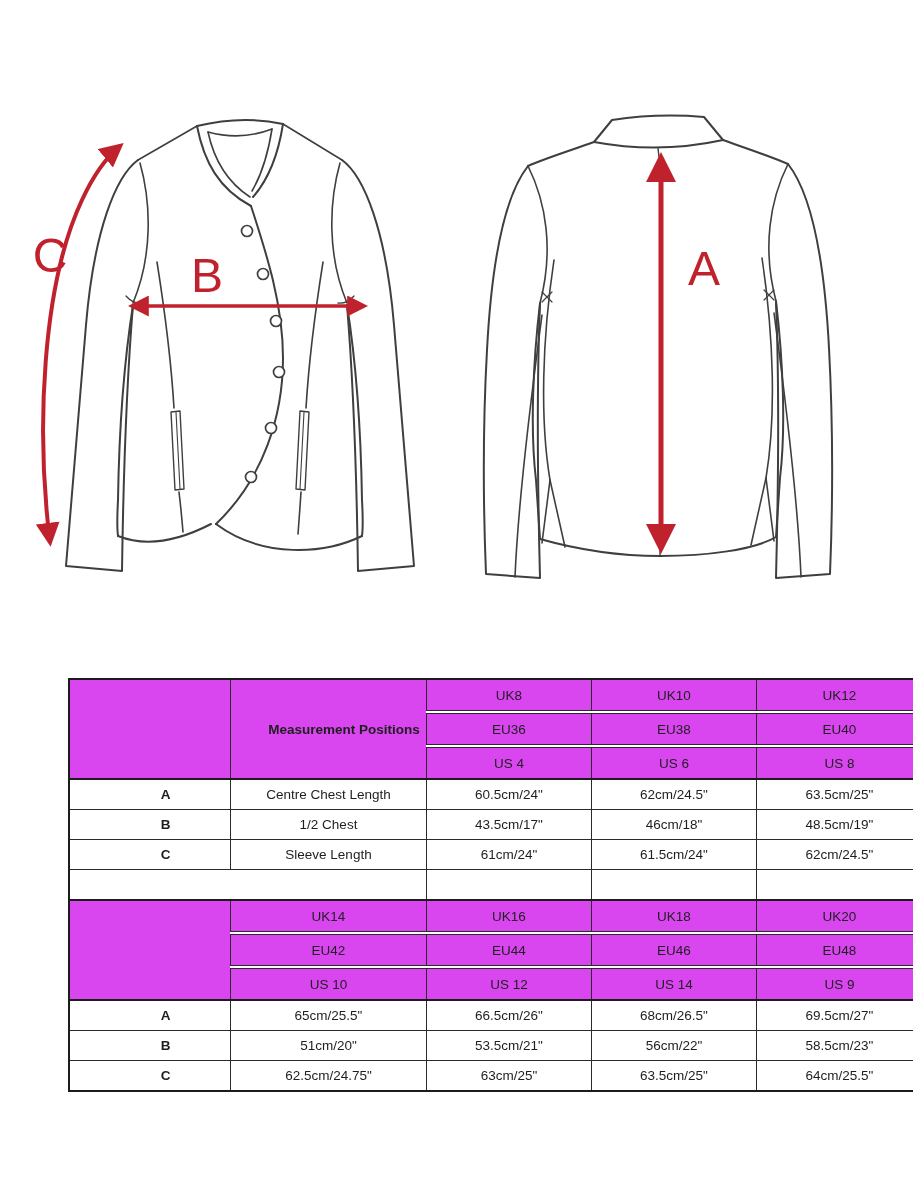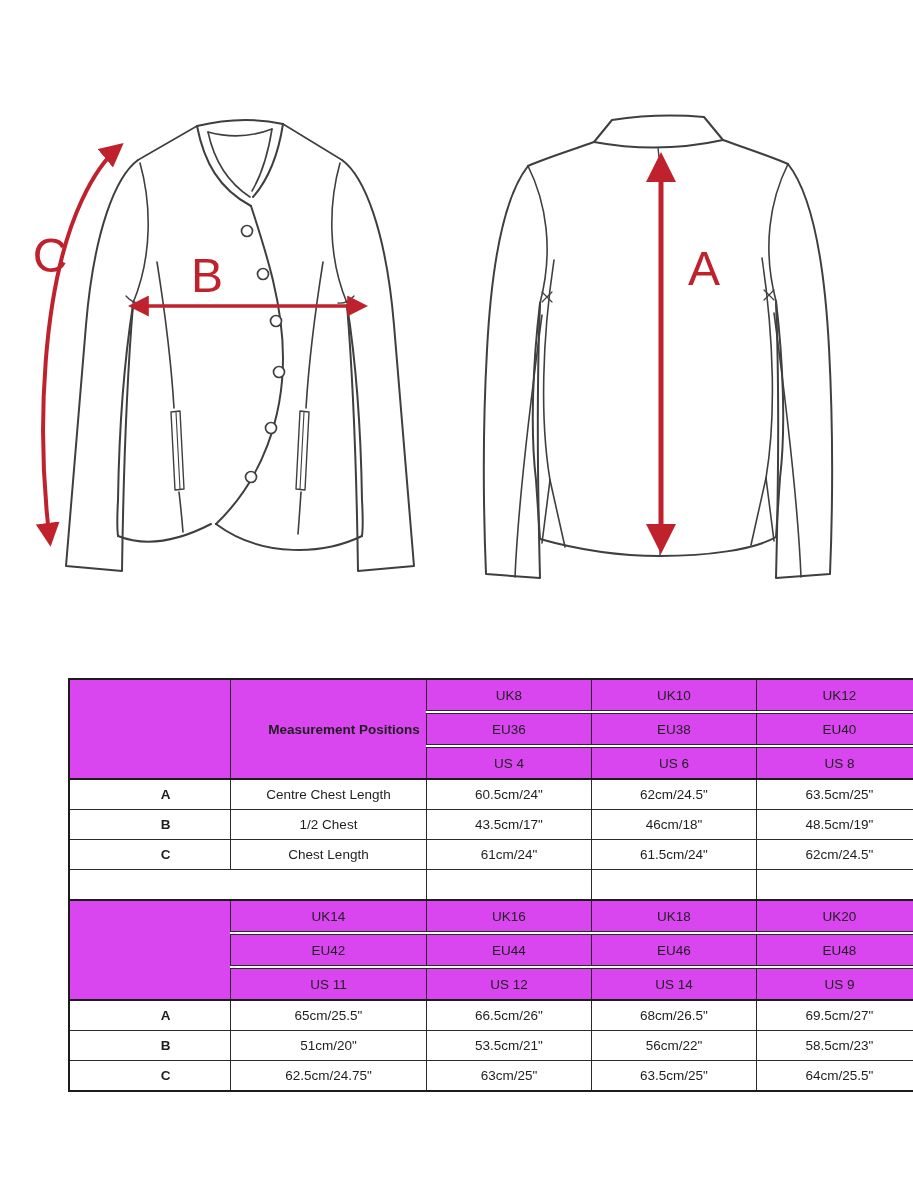--- a/index.html
+++ b/index.html
@@ -159,21 +159,21 @@
   </tr>
   <tr>
     <td class="b">B</td>
     <td>1/2 Chest</td>
     <td>43.5cm/17"</td>
     <td>46cm/18"</td>
     <td>48.5cm/19"</td>
   </tr>
   <tr>
     <td class="b">C</td>
-    <td>Chest Length</td>
+    <td>Sleeve Length</td>
     <td>61cm/24"</td>
     <td>61.5cm/24"</td>
     <td>62cm/24.5"</td>
   </tr>
 
   <tr>
     <td class="sp" colspan="2"></td>
     <td class="sp"></td>
     <td class="sp"></td>
     <td class="sp"></td>
@@ -186,21 +186,21 @@
     <td class="hd dbl">UK18</td>
     <td class="hd dbl">UK20</td>
   </tr>
   <tr class="hrow">
     <td class="hd dbl">EU42</td>
     <td class="hd dbl">EU44</td>
     <td class="hd dbl">EU46</td>
     <td class="hd dbl">EU48</td>
   </tr>
   <tr class="hrow">
-    <td class="hd">US 11</td>
+    <td class="hd">US 10</td>
     <td class="hd">US 12</td>
     <td class="hd">US 14</td>
     <td class="hd">US 9</td>
   </tr>
 
   <tr class="thick">
     <td class="b">A</td>
     <td>65cm/25.5"</td>
     <td>66.5cm/26"</td>
     <td>68cm/26.5"</td>

